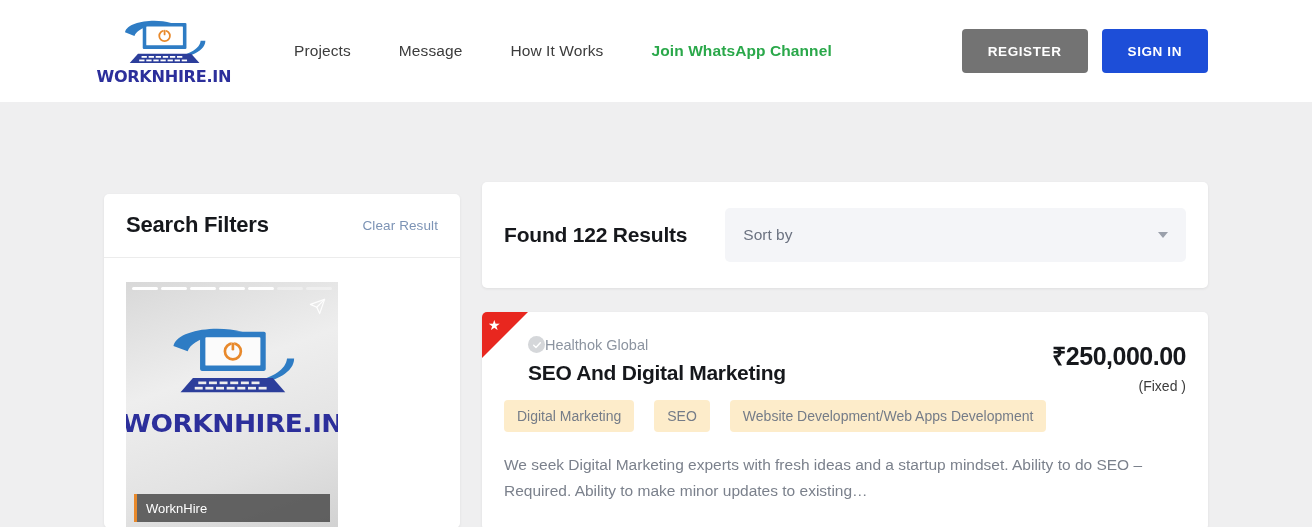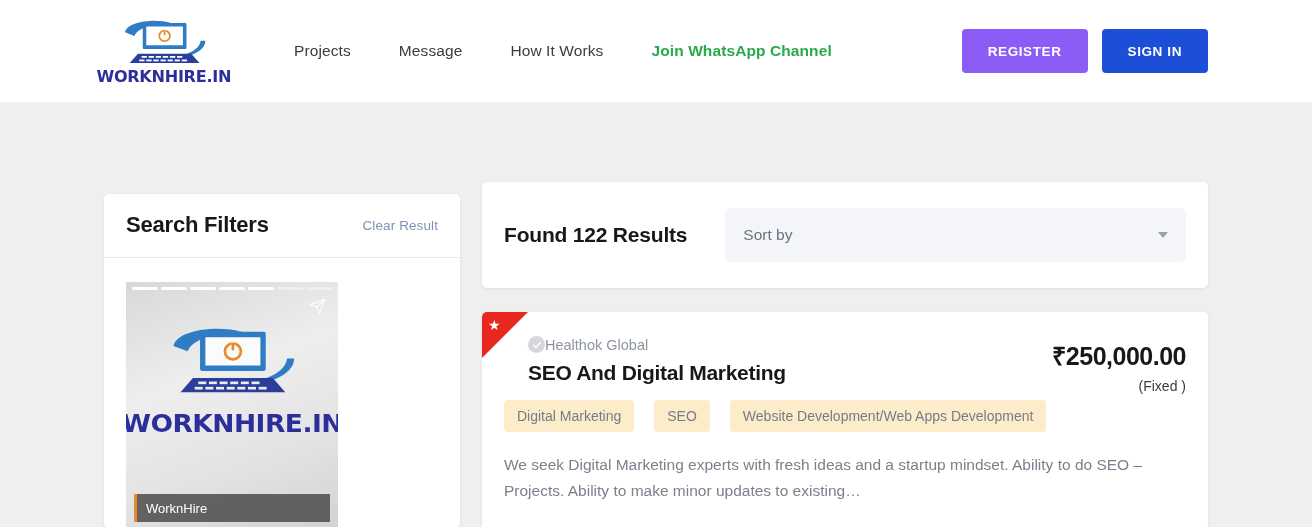--- a/index.html
+++ b/index.html
@@ -85,21 +85,21 @@
     letter-spacing: 0.6px;
     color: #ffffff;
     border-radius: 4px;
     height: 44px;
     padding: 0 26px;
     display: inline-flex;
     align-items: center;
     justify-content: center;
   }
 
-  .btn-register { background: #8b5cf6; }
+  .btn-register { background: #737373; }
   .btn-signin   { background: #1d4ed8; }
 
   
   .page {
     padding: 80px 104px 0 104px;
     display: flex;
     align-items: flex-start;
     gap: 22px;
   }
 
@@ -460,18 +460,18 @@
           <div class="price-type">(Fixed )</div>
         </div>
       </div>
 
       <div class="tags">
         <span class="tag">Digital Marketing</span>
         <span class="tag">SEO</span>
         <span class="tag">Website Development/Web Apps Development</span>
       </div>
 
-      <p class="job-desc">We seek Digital Marketing experts with fresh ideas and a startup mindset. Ability to do SEO – Projects. Ability to make minor updates to existing…</p>
+      <p class="job-desc">We seek Digital Marketing experts with fresh ideas and a startup mindset. Ability to do SEO – Required. Ability to make minor updates to existing…</p>
 
     </article>
 
   </section>
 </div>
 
 </body></html>

